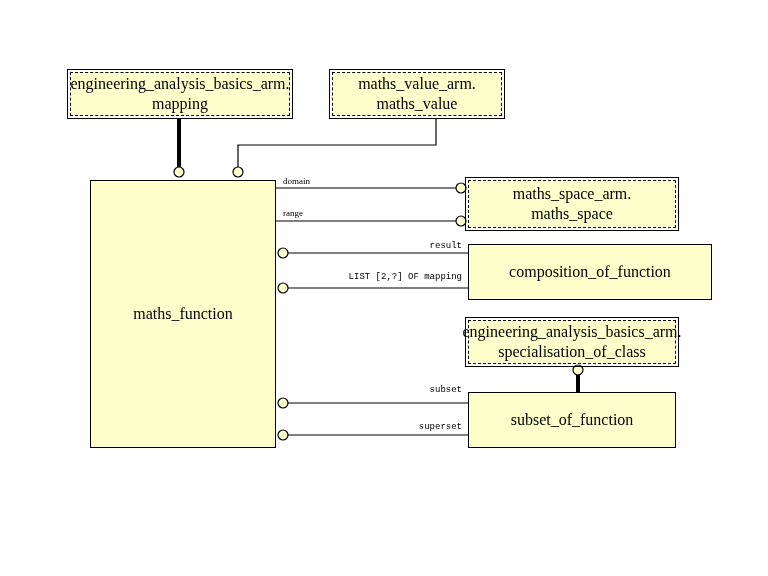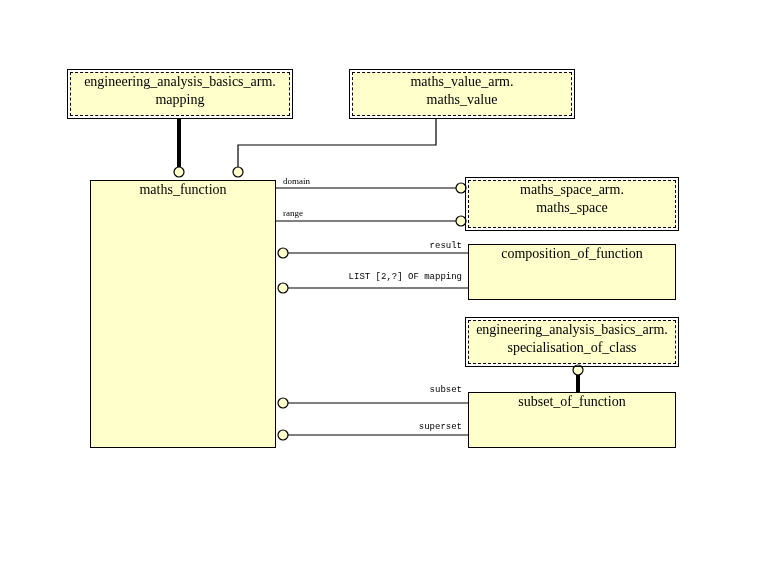--- a/index.html
+++ b/index.html
@@ -12,23 +12,24 @@
   }
   .canvas{position:absolute;left:0;top:0;width:768px;height:576px;}
   svg.lines{position:absolute;left:0;top:0;width:768px;height:576px;}
 
   .box{
     position:absolute;
     background:#ffffcc;
     border:1px solid #000000;
     box-sizing:border-box;
     display:flex;
+    align-items:center;
     justify-content:center;
     text-align:center;
-    font-size:14px;
+    font-size:16px;
     color:#000;
     line-height:1.25;
   }
   .box.dashed{
     border:1px dashed #000000;
     outline:1px solid #000000;
     outline-offset:2px;
   }
   .box .lbl{display:block;white-space:pre-line;}
 
@@ -74,35 +75,35 @@
 
     <line x1="288" y1="435" x2="468" y2="435" stroke="#000" stroke-width="1.2"></line>
     <circle cx="283" cy="435" r="5" fill="#ffffcc" stroke="#000" stroke-width="1.2"></circle>
   </svg>
 
   <div class="box dashed" style="left:70px;top:72px;width:220px;height:44px;">
     <span class="lbl">engineering_analysis_basics_arm.
 mapping</span>
   </div>
 
-  <div class="box dashed" style="left:332px;top:72px;width:220px;height:44px;margin-left:20px;">
+  <div class="box dashed" style="left:332px;top:72px;width:170px;height:44px;">
     <span class="lbl">maths_value_arm.
 maths_value</span>
   </div>
 
   <div class="box" style="left:90px;top:180px;width:186px;height:268px;">
     <span class="lbl">maths_function</span>
   </div>
 
   <div class="box dashed" style="left:468px;top:180px;width:208px;height:48px;">
     <span class="lbl">maths_space_arm.
 maths_space</span>
   </div>
 
-  <div class="box" style="left:468px;top:244px;width:208px;height:56px;">
+  <div class="box" style="left:468px;top:244px;width:244px;height:56px;">
     <span class="lbl">composition_of_function</span>
   </div>
 
   <div class="box dashed" style="left:468px;top:320px;width:208px;height:44px;">
     <span class="lbl">engineering_analysis_basics_arm.
 specialisation_of_class</span>
   </div>
 
   <div class="box" style="left:468px;top:392px;width:208px;height:56px;">
     <span class="lbl">subset_of_function</span>

